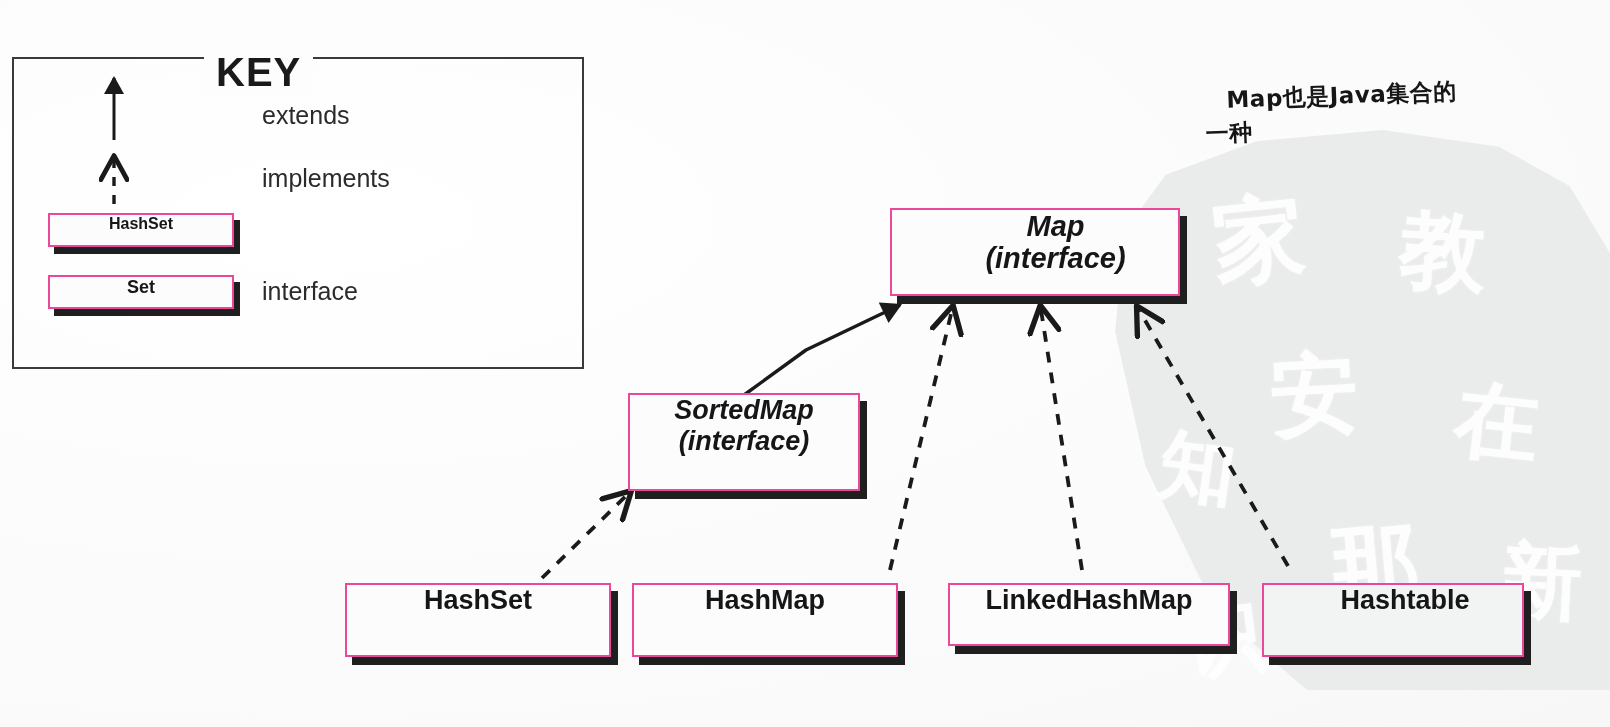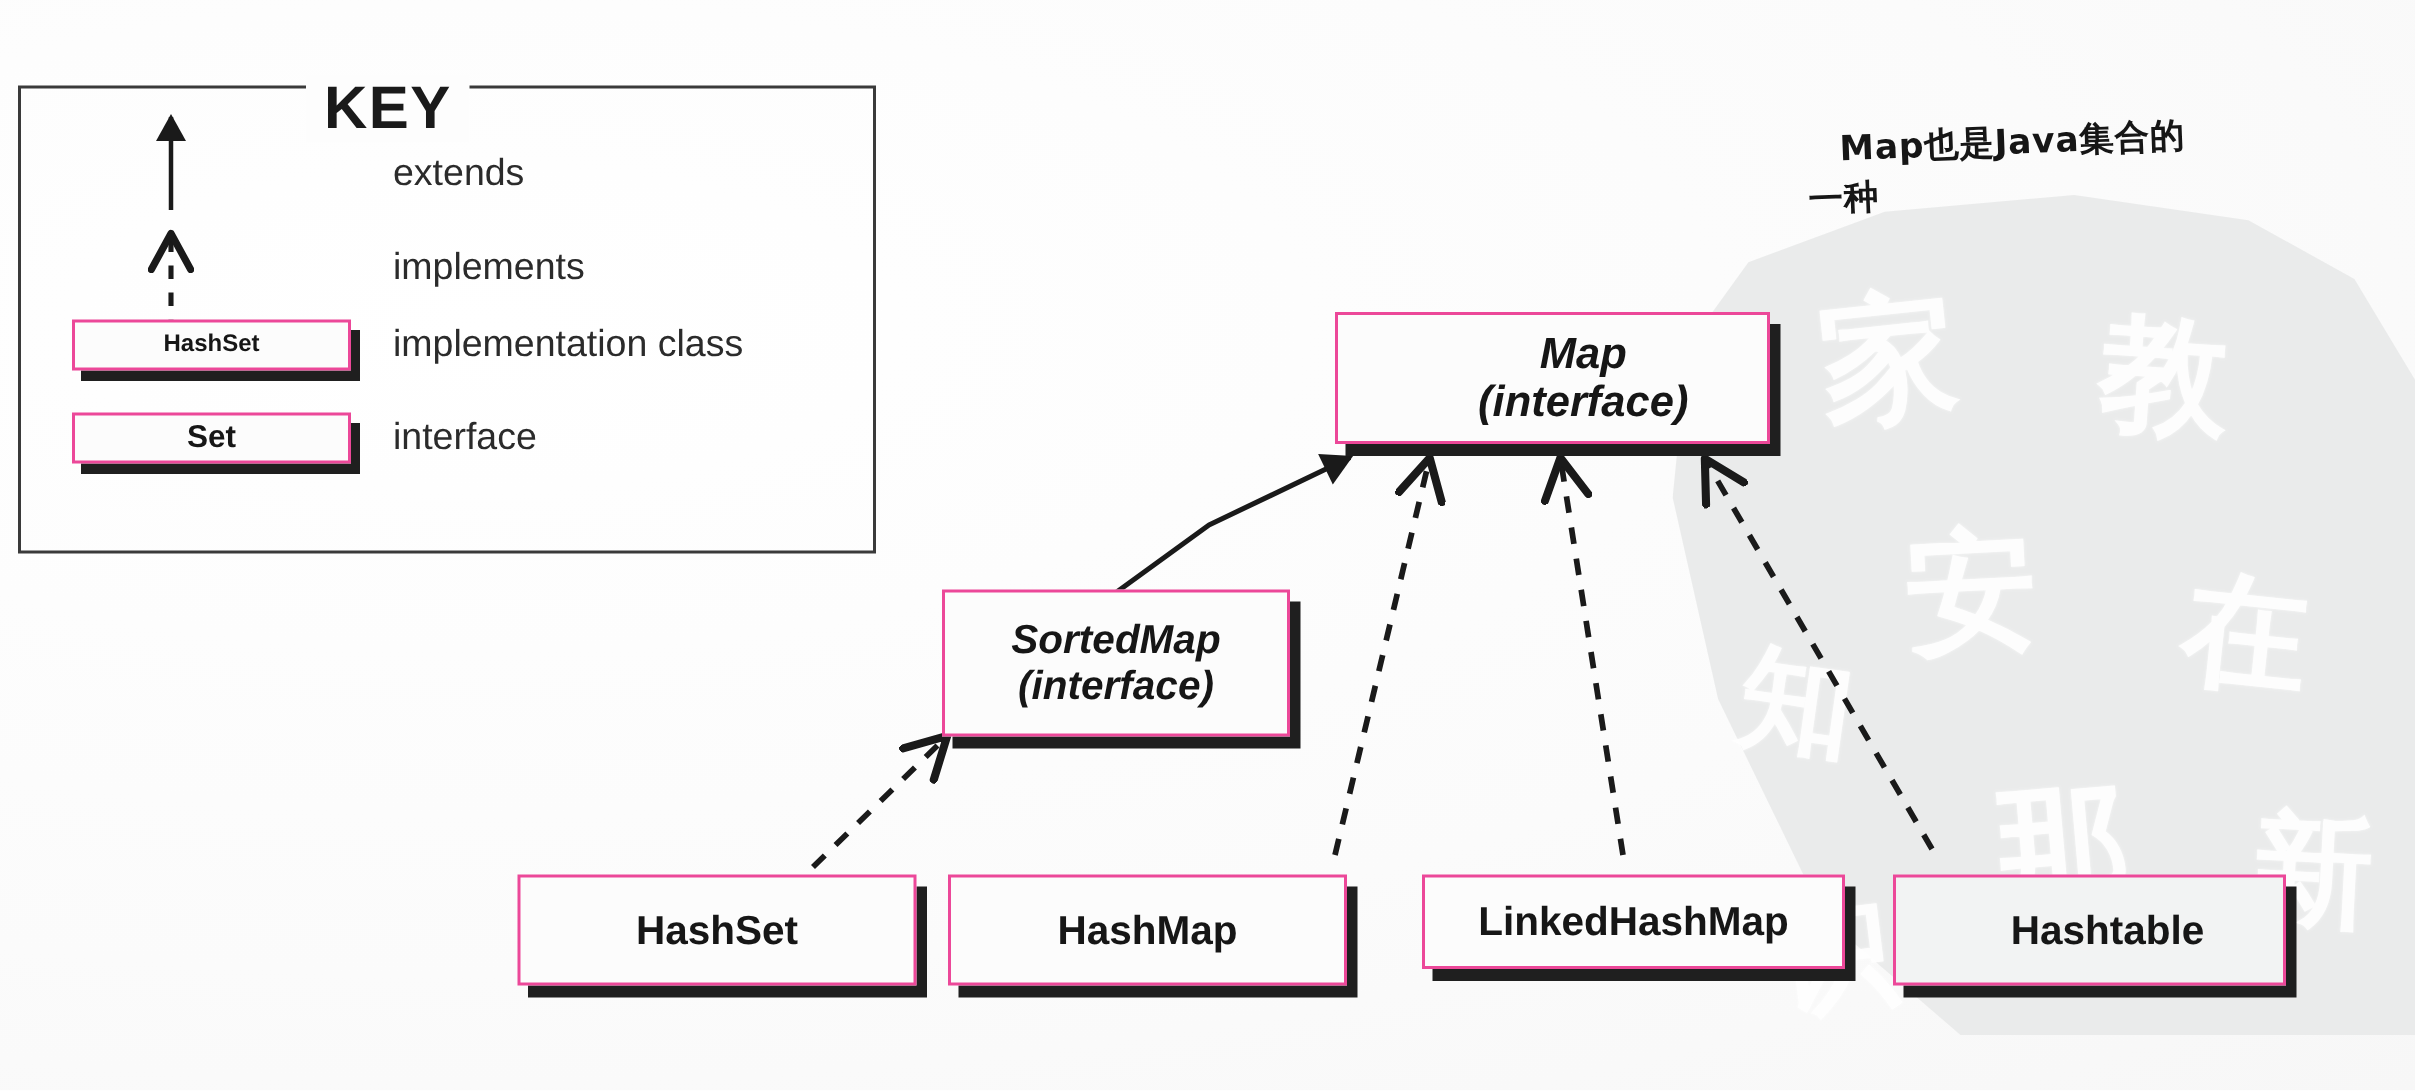--- a/index.html
+++ b/index.html
@@ -88,21 +88,20 @@
 
   
   .node {
     position: absolute;
     background: #fcfcfc;
     border: 2px solid #ec4899;
     box-shadow: 7px 8px 0 0 #1f1f1f;
     display: flex;
     flex-direction: column;
     align-items: center;
-    justify-content: center;
     text-align: center;
     color: #161616;
     box-sizing: border-box;
   }
   .node.iface {
     font-style: italic;
     font-weight: 800;
   }
   .node.impl {
     font-weight: 800;
@@ -178,27 +177,26 @@
       </marker>
     </defs>
 
     <line x1="114" y1="140" x2="114" y2="78" stroke="#1a1a1a" stroke-width="3" marker-end="url(#arrowSolid)"></line>
 
     <line x1="114" y1="222" x2="114" y2="160" stroke="#1a1a1a" stroke-width="3.4" stroke-dasharray="9 9" marker-end="url(#arrowOpen)"></line>
   </svg>
 
   <div class="key-label" style="top:101px;">extends</div>
   <div class="key-label" style="top:164px;">implements</div>
-  <div class="key-label" style="top:215px;">implementation class</div>
   <div class="key-label" style="top:277px;">interface</div>
 
   <div class="node impl" style="left:48px; top:213px; width:186px; height:34px; font-size:16px; box-shadow:6px 7px 0 0 #1f1f1f; border-width:2px;">
     <span class="line1">HashSet</span>
   </div>
-  <div class="node impl" style="left:48px; top:275px; width:186px; height:34px; font-size:21px; box-shadow:6px 7px 0 0 #1f1f1f; border-width:2px;">
+  <div class="node impl" style="left:48px; top:275px; width:186px; height:34px; font-size:18px; box-shadow:6px 7px 0 0 #1f1f1f; border-width:2px;">
     <span class="line1">Set</span>
   </div>
 
   <svg class="arrows" viewBox="0 0 1610 727">
 
     <path d="M 744 395 L 806 350 L 900 305" fill="none" stroke="#1a1a1a" stroke-width="3.4" stroke-linejoin="round" marker-end="url(#arrowSolid)"></path>
 
     <line x1="542" y1="578" x2="628" y2="494" stroke="#1a1a1a" stroke-width="3.8" stroke-dasharray="11 10" marker-end="url(#arrowOpen)"></line>
 
     <line x1="890" y1="570" x2="952" y2="310" stroke="#1a1a1a" stroke-width="3.8" stroke-dasharray="11 10" marker-end="url(#arrowOpen)"></line>

